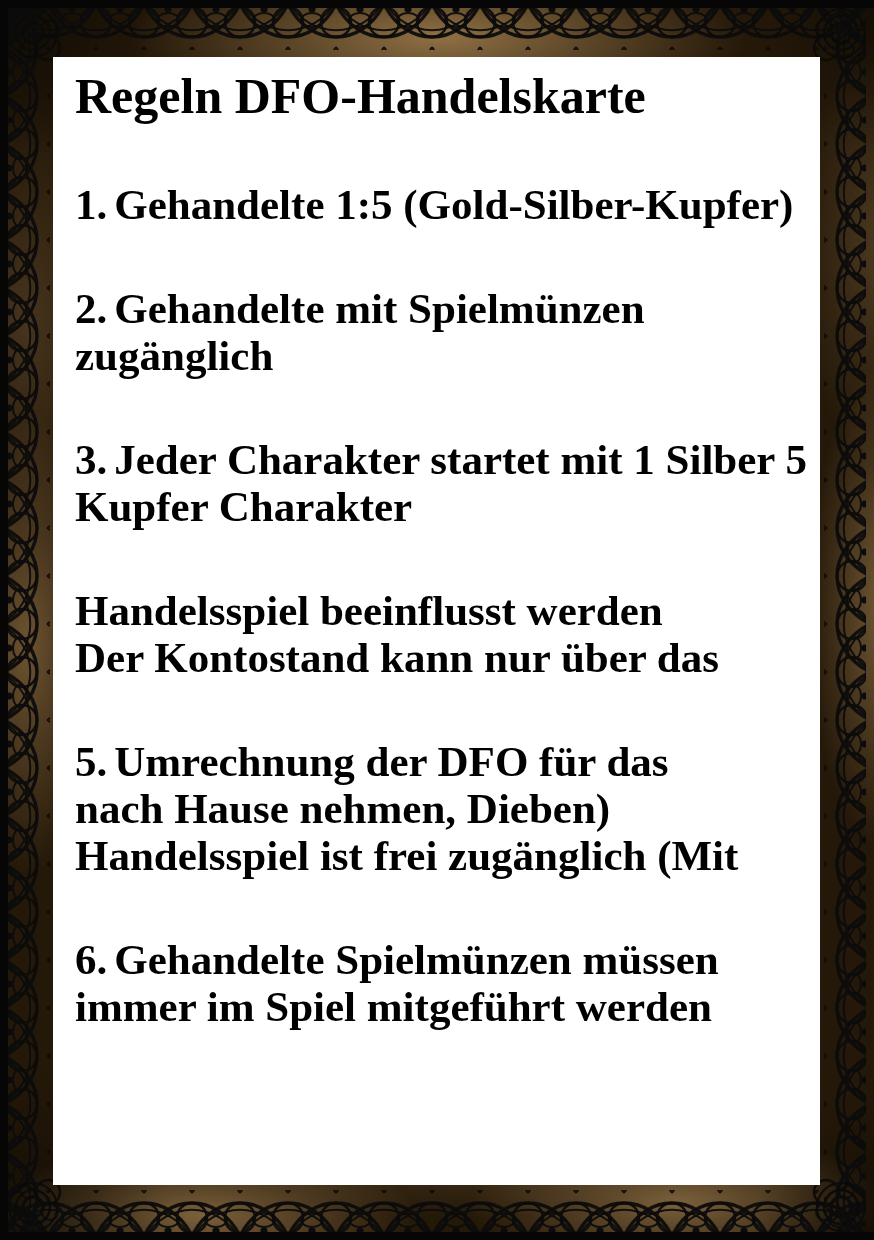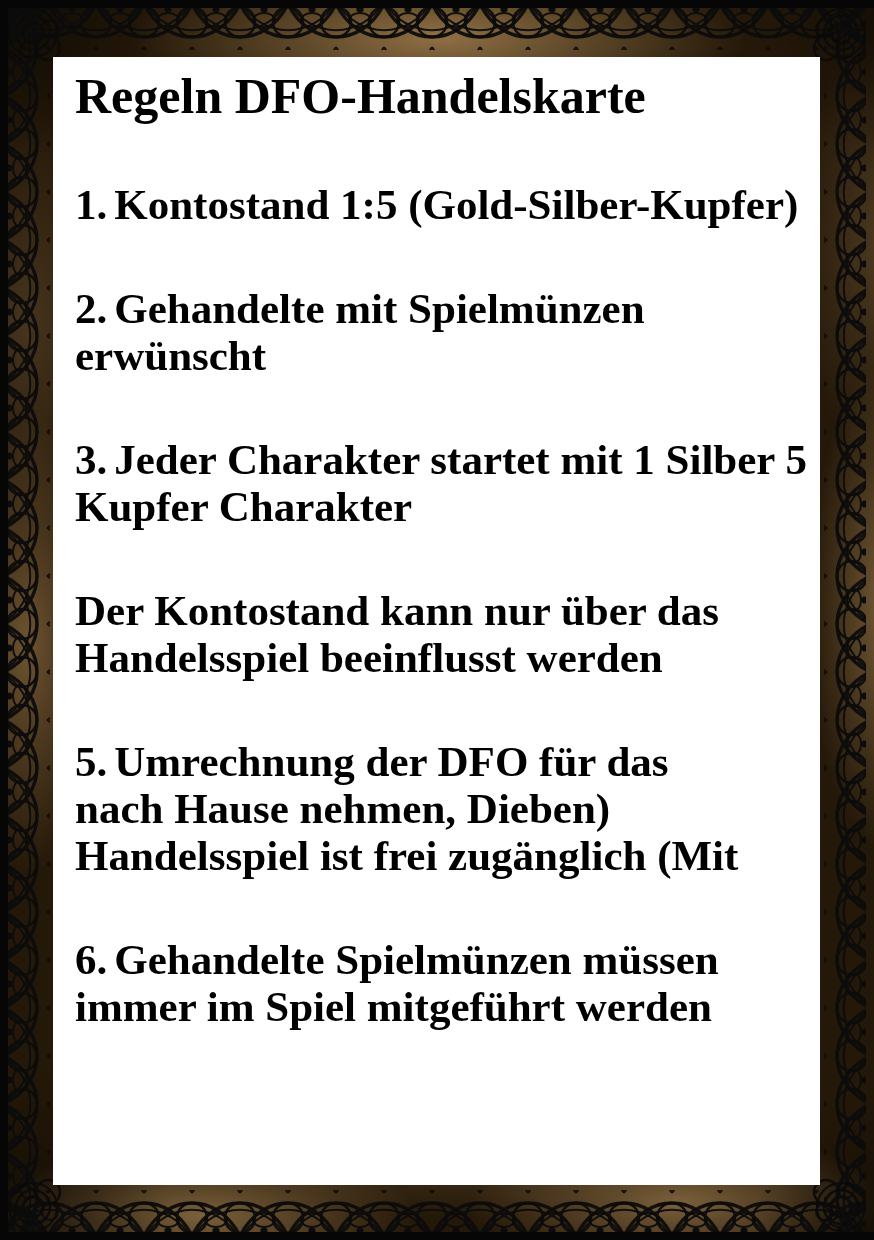--- a/index.html
+++ b/index.html
@@ -126,33 +126,33 @@
     <use href="#cornerKnot" x="0" y="0" transform="translate(33,1207) scale(1,-1)"></use>
     <use href="#cornerKnot" x="0" y="0" transform="translate(841,1207) scale(-1,-1)"></use>
   </svg>
 
   <div class="edge"></div>
 
   <div class="card">
     <h1 class="card-title">Regeln DFO-Handelskarte</h1>
     <div class="rules-list">
         <div class="rule">
-          <div class="rule-line"><span class="rule-number">1.</span><span>Kontostand 1:5 (Gold-Silber-Kupfer)</span></div>
+          <div class="rule-line"><span class="rule-number">1.</span><span>Gehandelte 1:5 (Gold-Silber-Kupfer)</span></div>
         </div>
         <div class="rule">
           <div class="rule-line"><span class="rule-number">2.</span><span>Gehandelte mit Spielmünzen</span></div>
-          <div class="rule-line"><span>erwünscht</span></div>
+          <div class="rule-line"><span>zugänglich</span></div>
         </div>
         <div class="rule">
           <div class="rule-line"><span class="rule-number">3.</span><span>Jeder Charakter startet mit 1 Silber 5</span></div>
           <div class="rule-line"><span>Kupfer Charakter</span></div>
         </div>
         <div class="rule">
+          <div class="rule-line"><span>Handelsspiel beeinflusst werden</span></div>
           <div class="rule-line"><span>Der Kontostand kann nur über das</span></div>
-          <div class="rule-line"><span>Handelsspiel beeinflusst werden</span></div>
         </div>
         <div class="rule">
           <div class="rule-line"><span class="rule-number">5.</span><span>Umrechnung der DFO für das</span></div>
           <div class="rule-line"><span>nach Hause nehmen, Dieben)</span></div>
           <div class="rule-line"><span>Handelsspiel ist frei zugänglich (Mit</span></div>
         </div>
         <div class="rule">
           <div class="rule-line"><span class="rule-number">6.</span><span>Gehandelte Spielmünzen müssen</span></div>
           <div class="rule-line"><span>immer im Spiel mitgeführt werden</span></div>
         </div>

